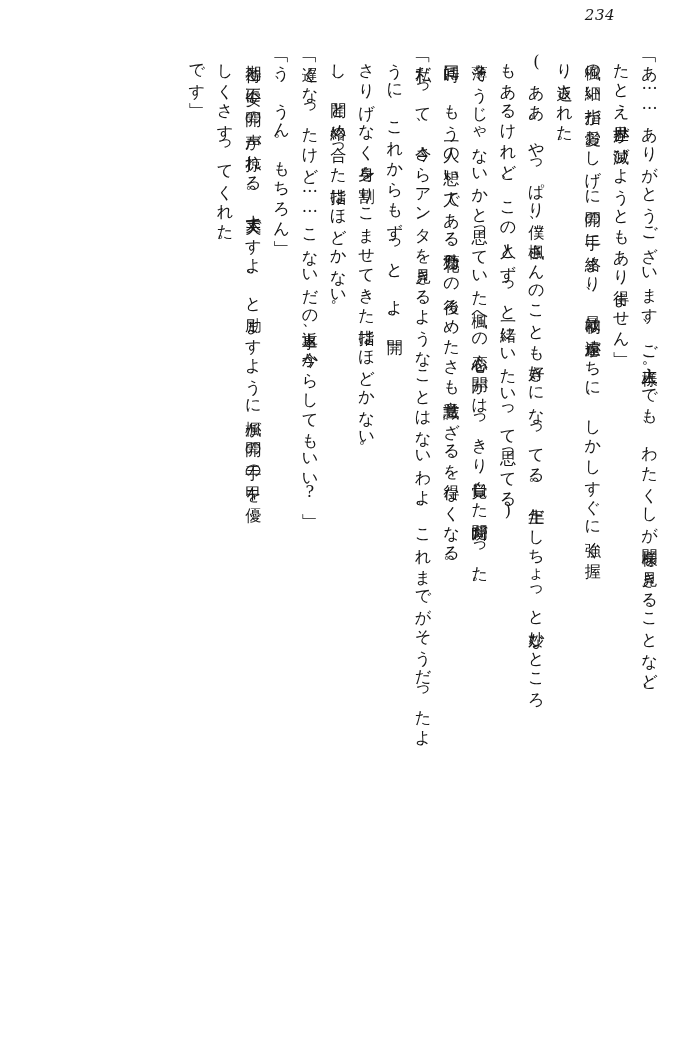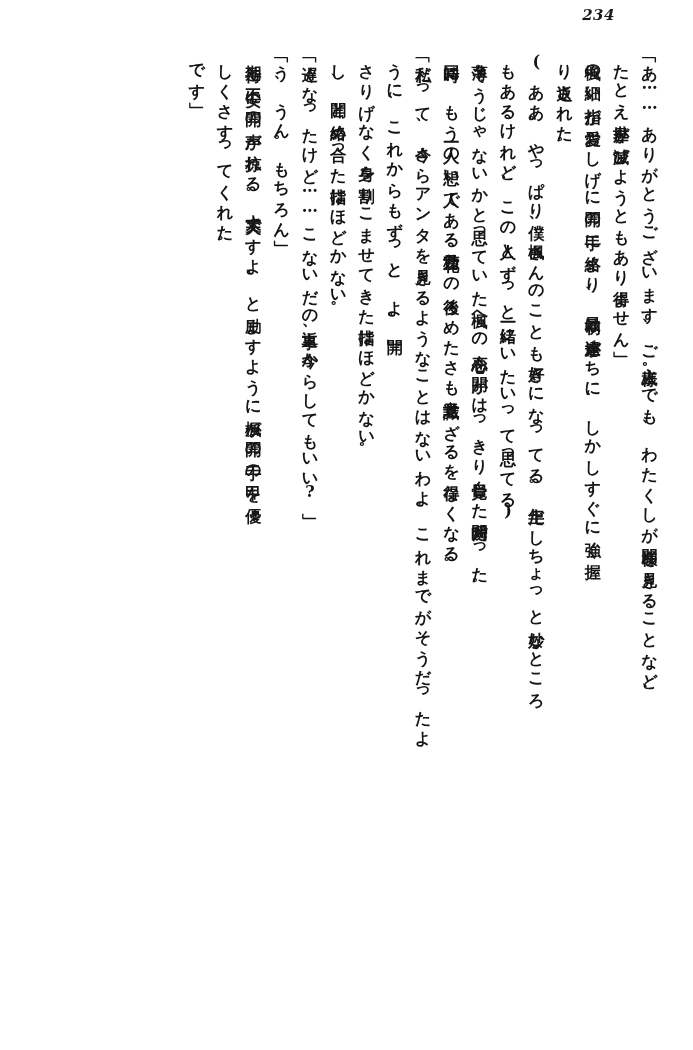--- a/index.html
+++ b/index.html
@@ -13,21 +13,20 @@
     overflow: hidden;
     font-family: "DejaVu Serif", "Liberation Serif", serif;
     color: #111111;
   }
   .page {
     position: relative;
     width: 693px;
     height: 1050px;
     box-sizing: border-box;
     background: #ffffff;
-    font-weight: bold;
   }
   .page-number {
     position: absolute;
     top: 6px;
     right: 78px;
     font-size: 15px;
     font-style: italic;
     font-family: "DejaVu Serif", "Liberation Serif", serif;
     color: #1a1a1a;
     letter-spacing: 0.5px;

